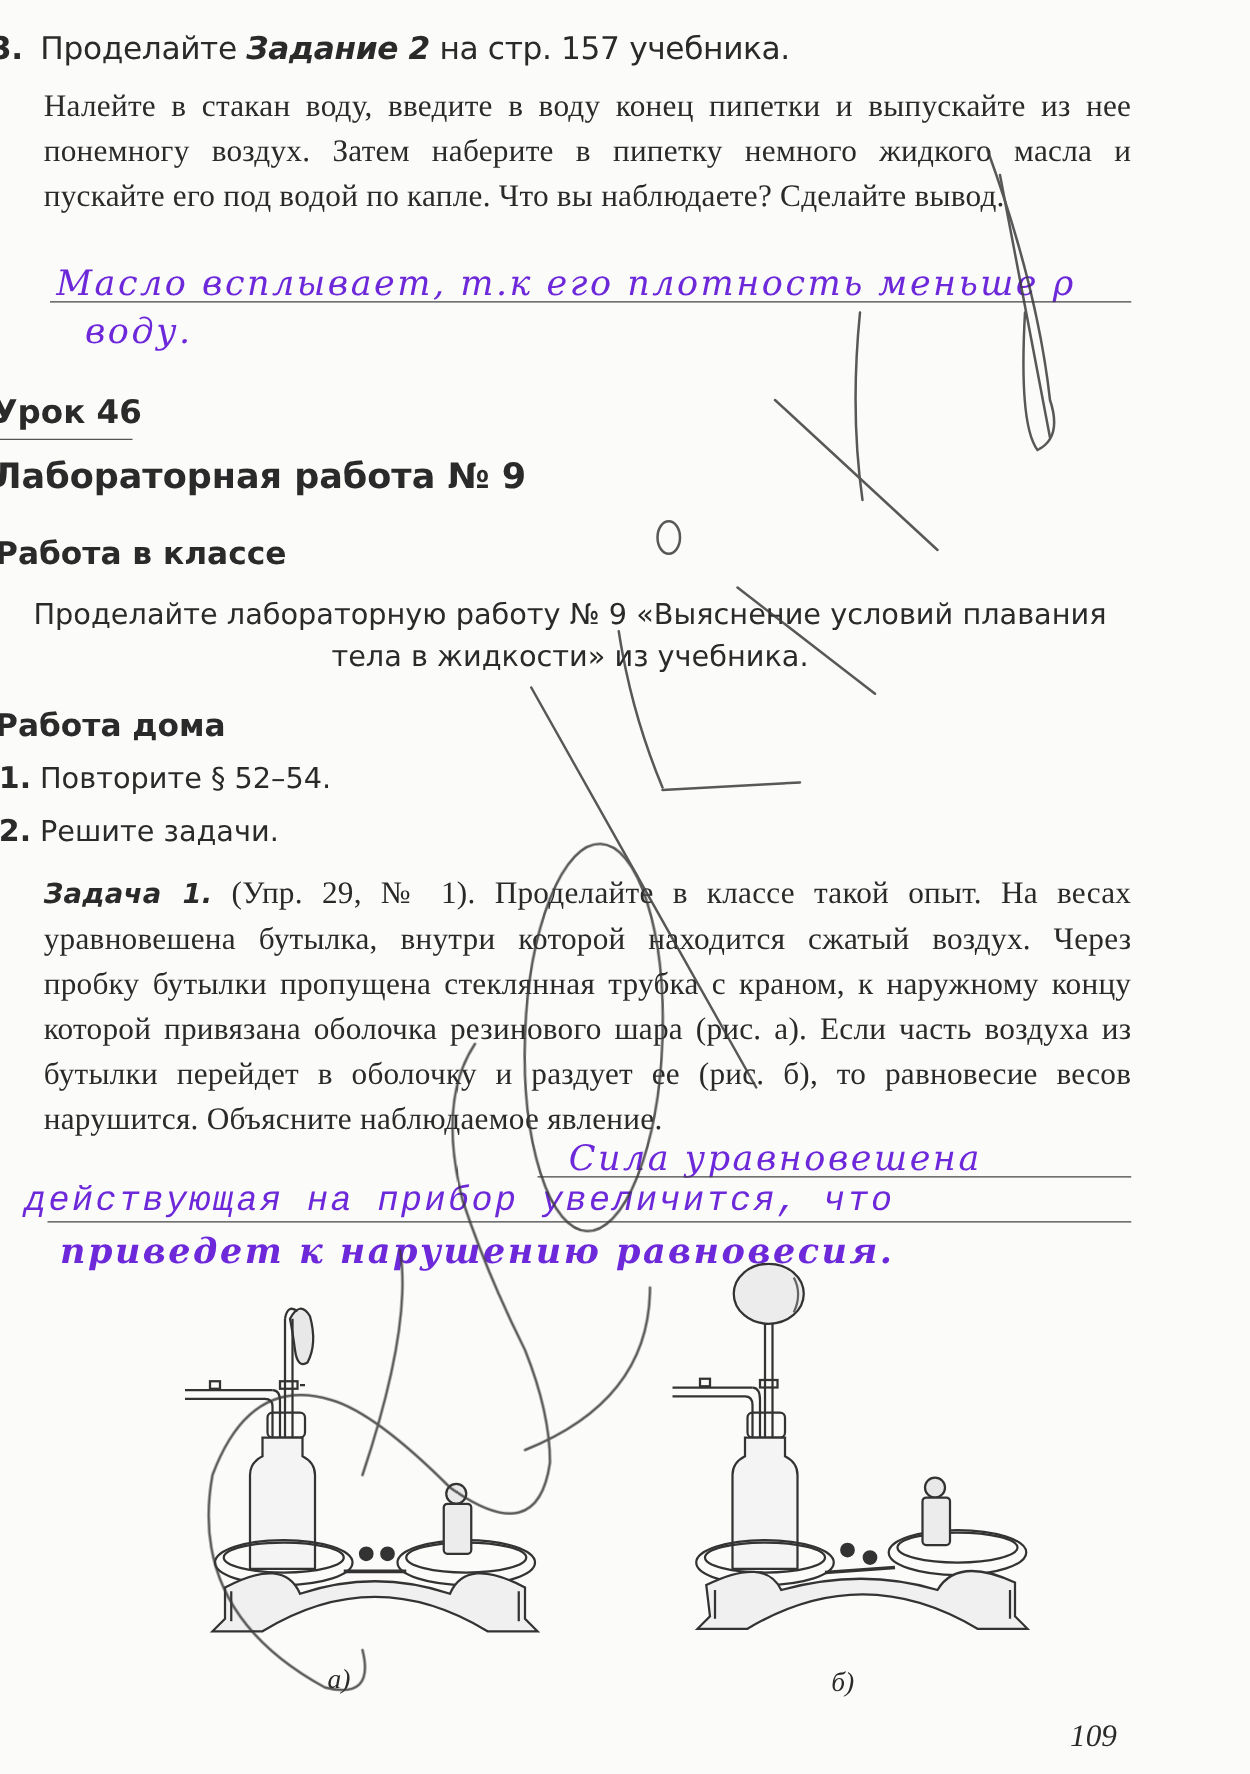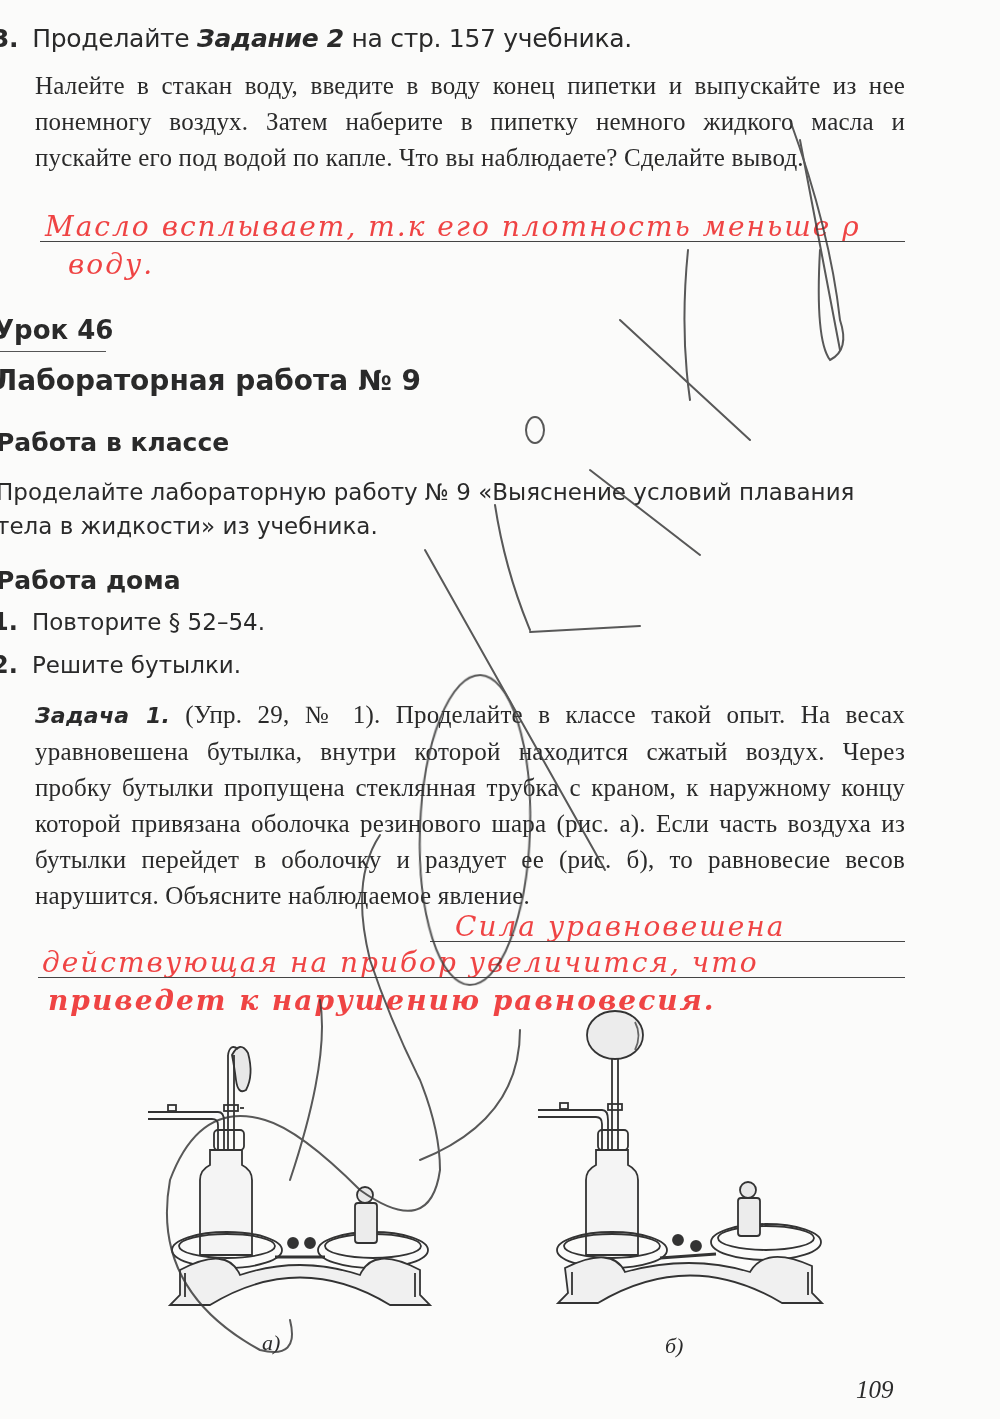--- a/index.html
+++ b/index.html
@@ -1,32 +1,32 @@
 <!DOCTYPE html>
 <html><head>
 <meta charset="utf-8">
 <style>
   html, body { margin: 0; padding: 0; }
   body {
     width: 1000px; height: 1419px; position: relative; overflow: hidden;
     background: #fbfbfa; color: #2a2a2a;
     font-family: "Liberation Serif", serif;
   }
-  .sans { font-family: "DejaVu Sans", sans-serif; }
+  .sans { font-family: "DejaVu Sans", sans-serif; text-align: center; }
   .serif { font-family: "Liberation Serif", serif; }
   .abs { position: absolute; }
   .task-head { left: 0; top: 24px; font-size: 25px; letter-spacing: -0.3px; white-space: nowrap; }
   .task-head .num { font-weight: bold; margin-left: -8px; margin-right: 14px; }
   .task-head b { font-style: italic; }
   .para {
     left: 35px; width: 870px; font-size: 25px; line-height: 36px;
     text-align: justify; letter-spacing: 0.2px;
   }
   .hand {
-    font-family: "DejaVu Serif", serif; font-style: italic; color: #ef4444;
+    font-family: "DejaVu Serif", serif; font-style: italic; color: #6d28d9;
     font-size: 28px; white-space: nowrap; letter-spacing: 2px;
   }
   .rule { height: 0; border-top: 1.5px solid #444; }
   .h-lesson { left: -6px; top: 315px; font-size: 26px; font-weight: bold; }
   .h-lesson-line { left: 0; top: 351px; width: 106px; border-top: 1.5px solid #555; }
   .h-lab { left: -6px; top: 364px; font-size: 28px; font-weight: bold; }
   .h-sub { font-size: 25px; font-weight: bold; }
   .sans-text { font-size: 23px; }
   .list-num { font-weight: bold; font-size: 24px; }
   .page-num { left: 856px; top: 1376px; font-size: 25px; font-style: italic; }
@@ -51,30 +51,30 @@
 <div class="abs sans h-lab">Лабораторная работа № 9</div>
 
 <div class="abs sans h-sub" style="left:-4px; top:428px;">Работа в классе</div>
 <div class="abs sans sans-text" style="left:-4px; top:475px; width:920px; line-height:34px;">Проделайте лабораторную работу № 9 «Выяснение условий плавания тела в жидкости» из учебника.</div>
 
 <div class="abs sans h-sub" style="left:-4px; top:566px;">Работа дома</div>
 <div class="abs sans" style="left:-8px; top:608px;">
   <span class="list-num" style="display:inline-block; width:40px;">1.</span><span class="sans-text">Повторите § 52–54.</span>
 </div>
 <div class="abs sans" style="left:-8px; top:651px;">
-  <span class="list-num" style="display:inline-block; width:40px;">2.</span><span class="sans-text">Решите бутылки.</span>
+  <span class="list-num" style="display:inline-block; width:40px;">2.</span><span class="sans-text">Решите задачи.</span>
 </div>
 
 <div class="abs para serif" style="top:697px;">
   <b class="sans" style="font-style:italic; font-size:22px;">Задача 1.</b><span> (Упр. 29, № 1). Проделайте в классе такой опыт. На весах уравновешена бутылка, внутри которой находится сжатый воздух. Через пробку бутылки пропущена стеклянная трубка с краном, к наружному концу которой привязана оболочка резинового шара (рис. а). Если часть воздуха из бутылки перейдет в оболочку и раздует ее (рис. б), то равновесие весов нарушится. Объясните наблюдаемое явление.</span>
 </div>
 
 <div class="abs hand" style="left:455px; top:910px;">Сила уравновешена</div>
 <div class="abs rule" style="left:430px; top:941px; width:475px;"></div>
-<div class="abs hand" style="left:42px; top:946px;">действующая на прибор увеличится, что</div>
+<div class="abs hand" style="left:20px; top:946px;font-family:Liberation Mono, monospace;">действующая на прибор увеличится, что</div>
 <div class="abs rule" style="left:38px; top:977px; width:867px;"></div>
 <div class="abs hand" style="left:48px; top:984px;font-weight:bold;">приведет к нарушению равновесия.</div>
 
 <svg style="left:140px; top:1035px;" width="320" height="280" viewBox="0 0 320 280">
   <g fill="none" stroke="#333" stroke-width="1.8">
 
     <path d="M92 20 Q100 5 108 18 Q114 40 106 55 Q98 60 96 45 Q94 30 92 20 Z" fill="#e8e8e8"></path>
 
     <line x1="88" y1="20" x2="88" y2="125"></line>
     <line x1="94" y1="20" x2="94" y2="125"></line>

